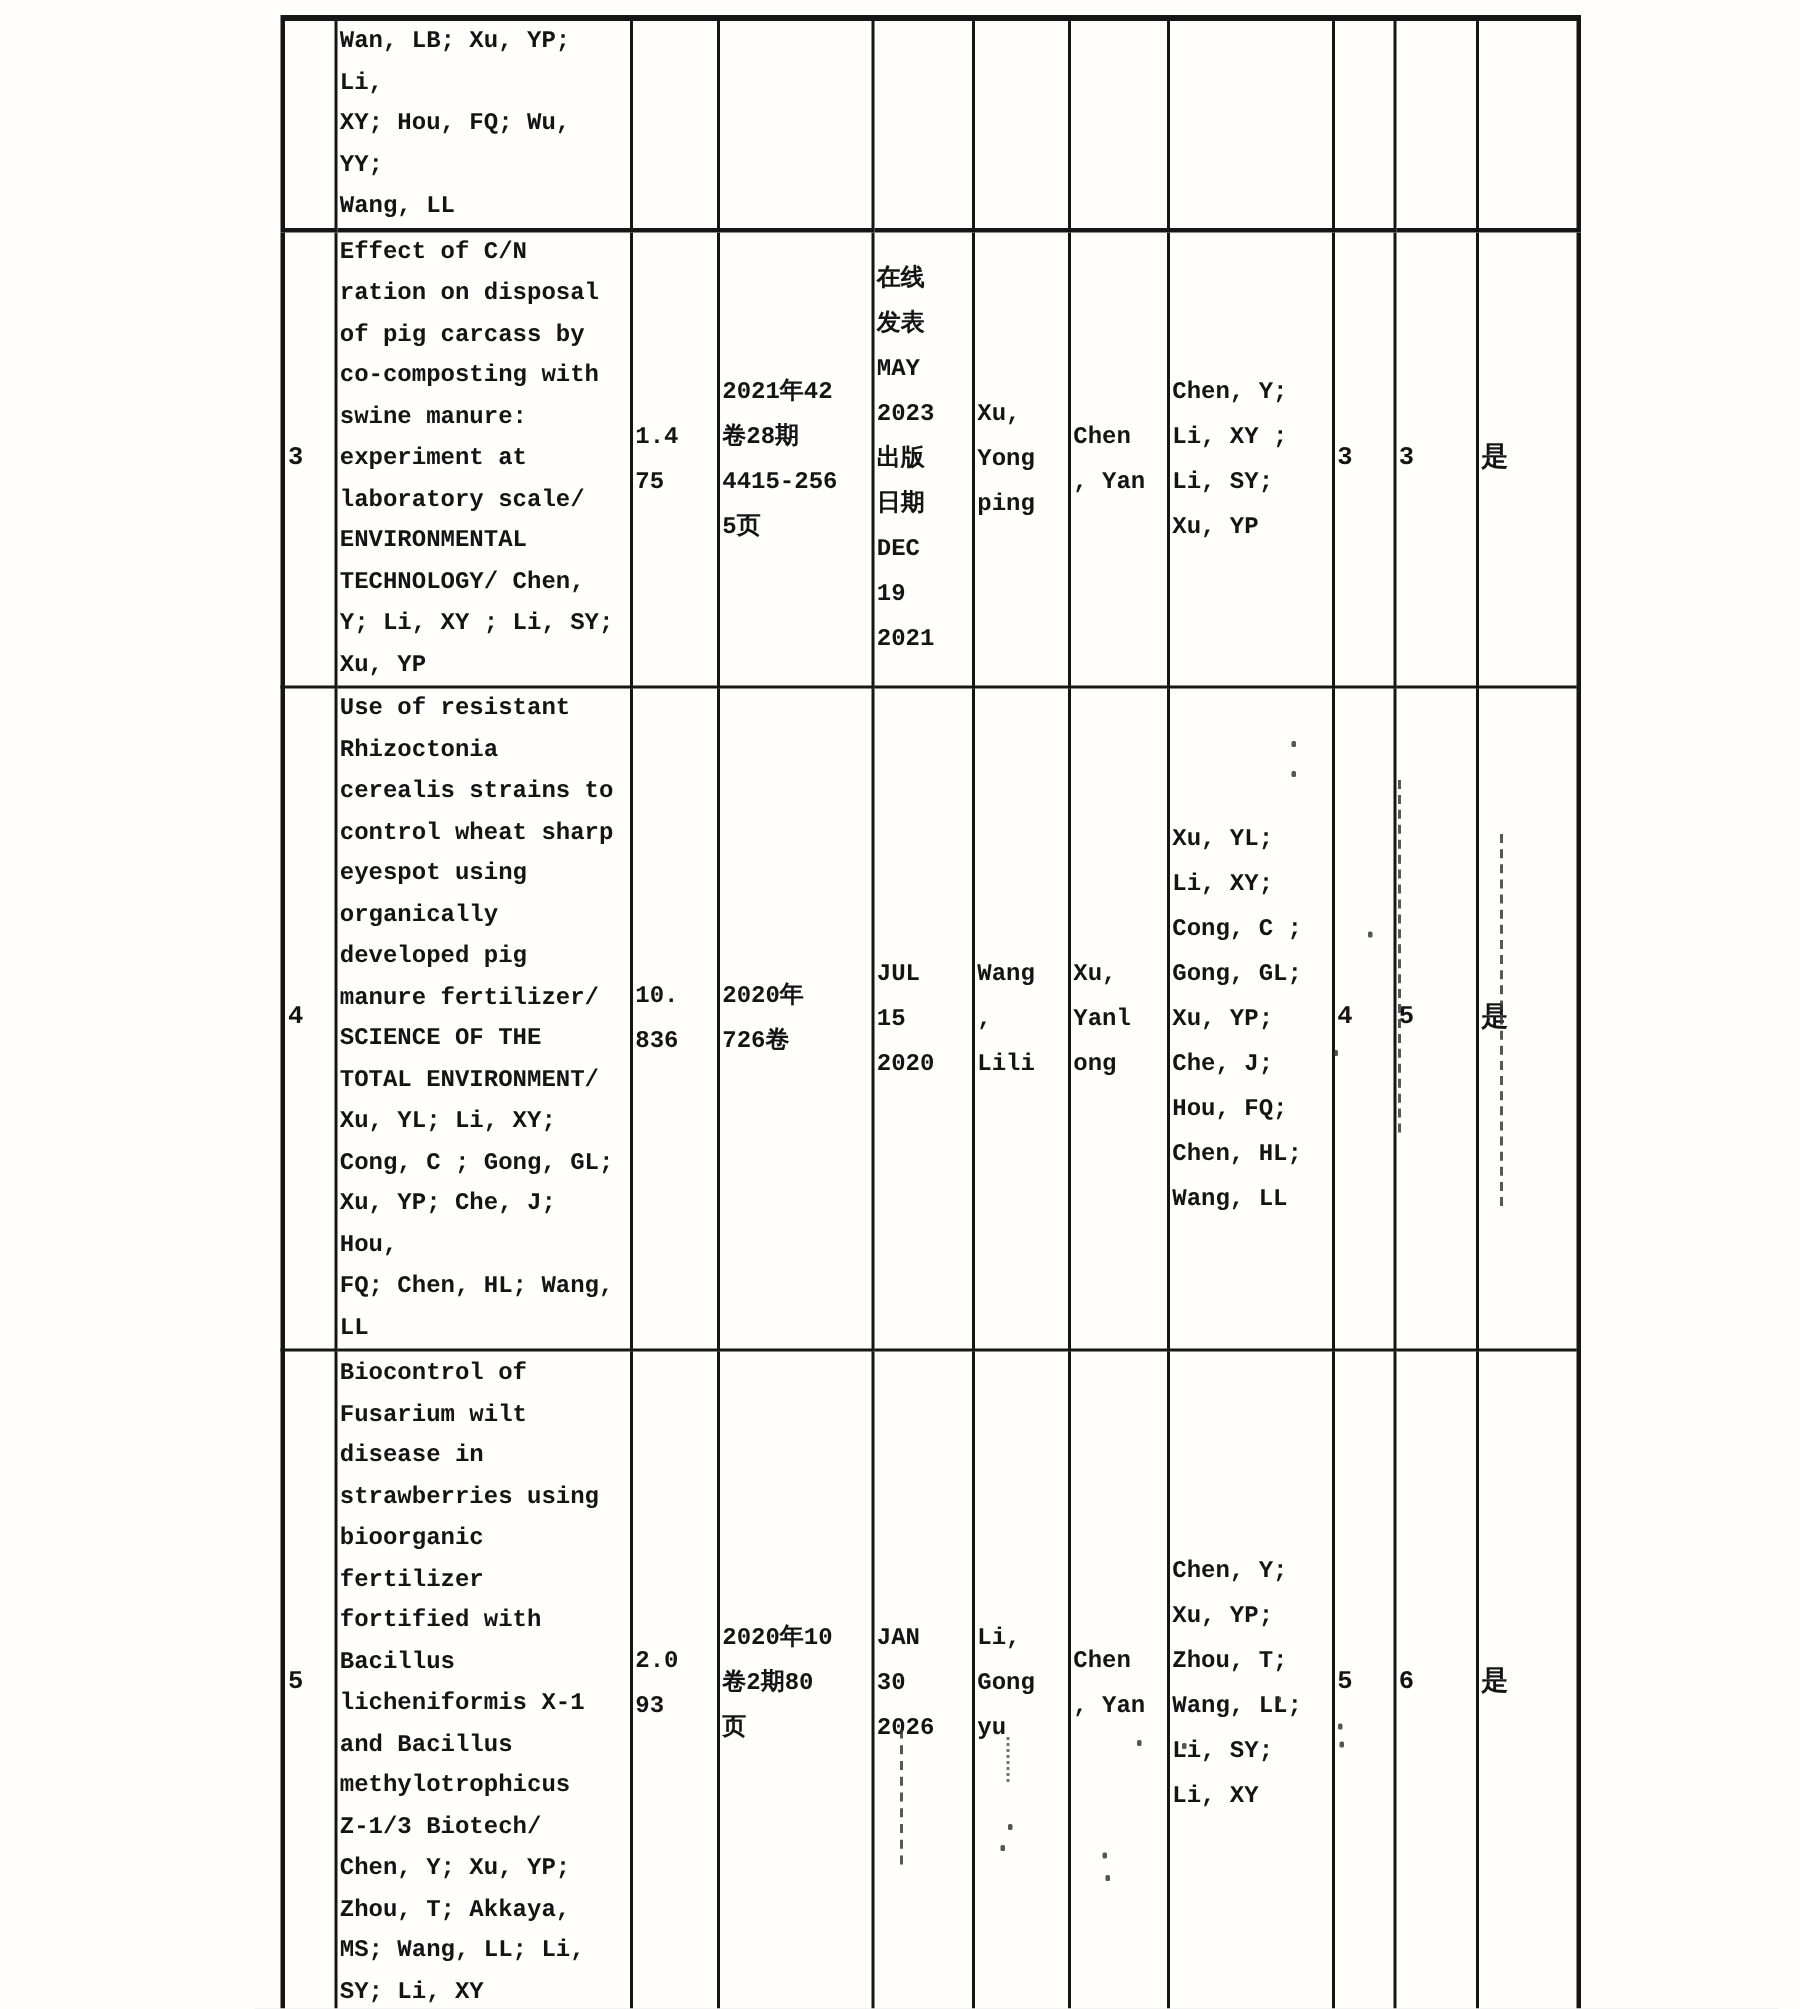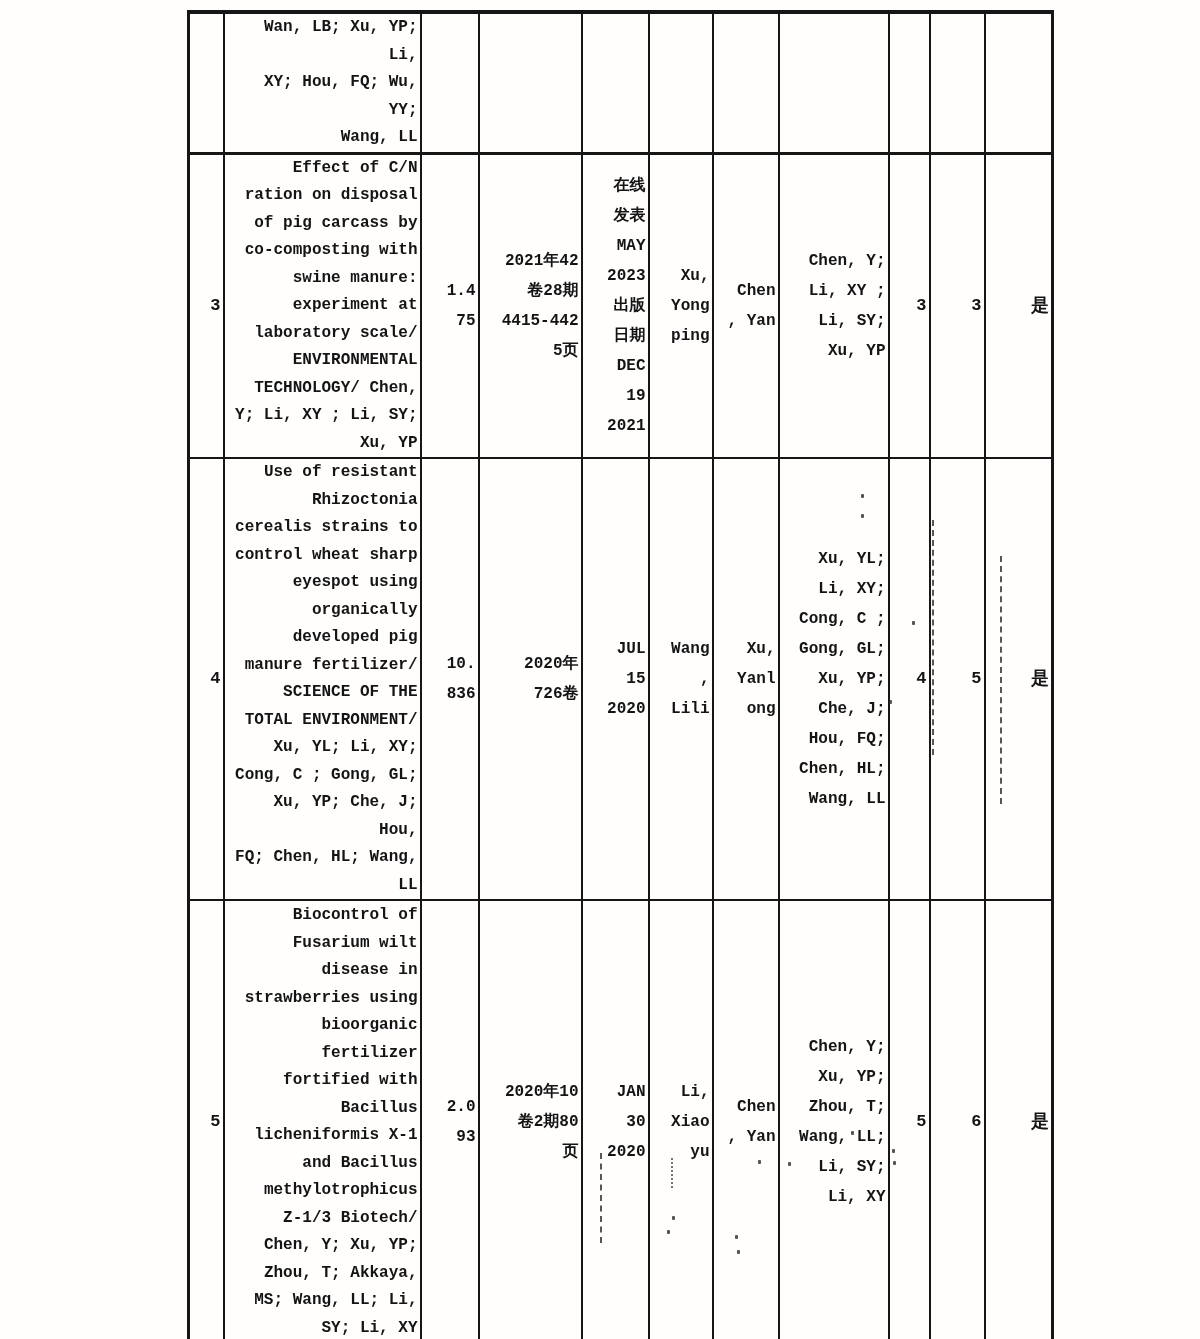--- a/index.html
+++ b/index.html
@@ -17,21 +17,21 @@
     border-collapse:collapse;
     table-layout:fixed;
     border:3px solid #161616;
     border-top-width:4px;
     border-bottom-width:4px;
   }
   table.pubs td{
     border:2px solid #161616;
     padding:0 2px;
     vertical-align:middle;
-    text-align:right;
+    text-align:left;
     overflow:hidden;
   }
   tr.row-cont td{border-bottom-width:3px;}
   .cl{
     white-space:pre-line;
     font-weight:700;
     font-size:16px;
     line-height:30px;
     letter-spacing:0px;
   }
@@ -119,21 +119,21 @@
 Y; Li, XY ; Li, SY;
 Xu, YP</div>
           </td>
       <td>
             <div class="cl">1.4
 75</div>
           </td>
       <td>
             <div class="cl">2021年42
 卷28期
-4415-442
+4415-256
 5页</div>
           </td>
       <td>
             <div class="cl">在线
 发表
 MAY
 2023
 出版
 日期
 DEC
@@ -259,25 +259,25 @@
 93</div>
           </td>
       <td>
             <div class="cl">2020年10
 卷2期80
 页</div>
           </td>
       <td>
             <div class="cl">JAN
 30
-2020</div>
+2026</div>
           </td>
       <td>
             <div class="cl">Li,
-Xiao
+Gong
 yu</div>
           </td>
       <td>
             <div class="cl">Chen
 , Yan</div>
           </td>
       <td>
             <div class="cl">Chen, Y;
 Xu, YP;
 Zhou, T;

